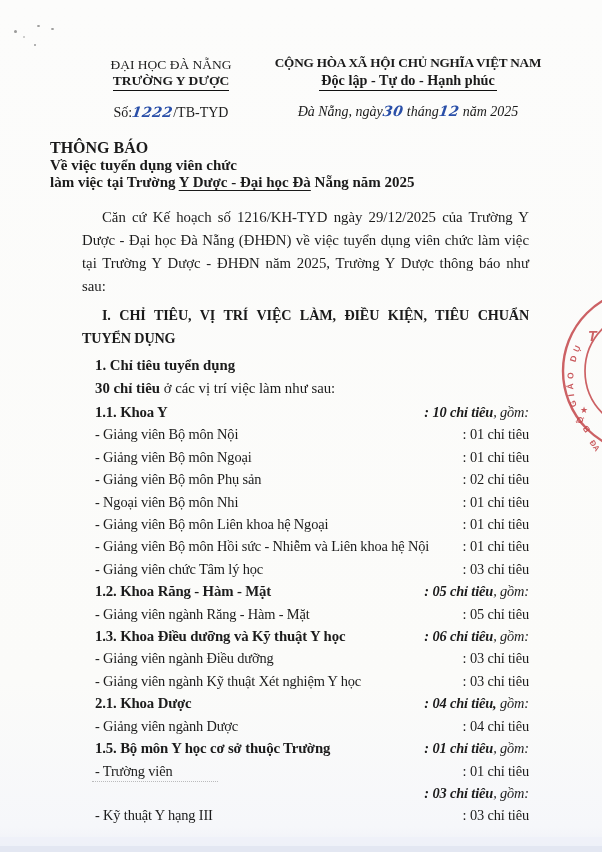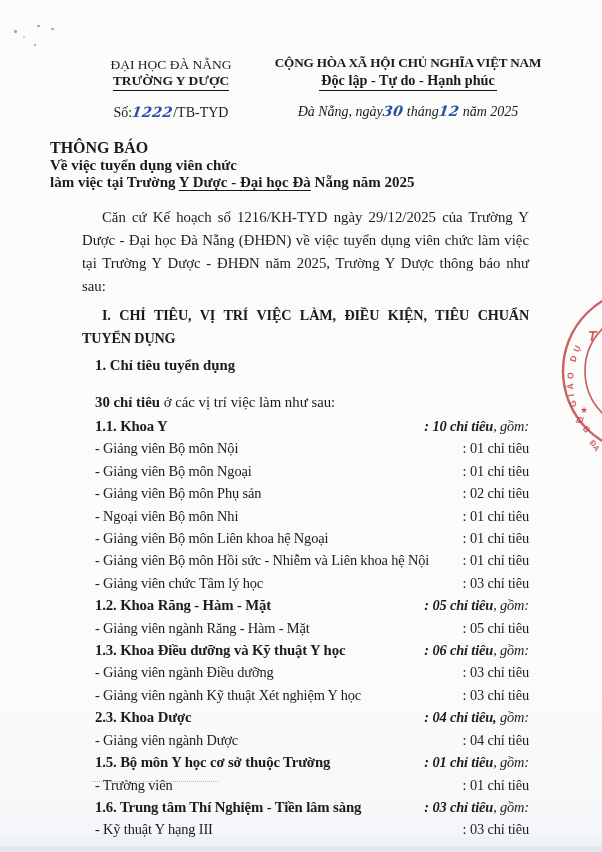--- a/index.html
+++ b/index.html
@@ -23,21 +23,21 @@
   .title{position:absolute; top:139px; left:50px; width:500px; text-align:left; font-weight:bold; line-height:17.5px;}
   .t1{font-size:16px;}
   .t2,.t3{font-size:15px;}
   .t3 .u{text-decoration:underline; text-underline-offset:3px;}
   
   .docbody{position:absolute; left:82px; top:206px; width:447px; font-size:14.8px;}
   .intro{margin:0; text-align:justify; text-indent:20px; line-height:23px;}
   .sec-heading{margin:6px 0 0; font-weight:bold; text-align:justify; text-indent:20px;
                line-height:23px; font-size:14.2px; letter-spacing:-0.15px;}
   .sub-heading{margin-top:4px; font-weight:bold; padding-left:13px; line-height:22px;}
-  .total-line{padding-left:13px; line-height:22px; margin-top:15px;}
+  .total-line{padding-left:13px; line-height:22px; margin-top:1px;}
   .b{font-weight:bold;}
   .rows{margin-top:2px;}
   .row{display:flex; justify-content:space-between; line-height:22.4px; padding-left:13px;
        white-space:nowrap; letter-spacing:-0.15px; font-size:14.4px;}
   .row .val{margin-left:auto; text-align:right;}
   .row.group .name{font-weight:bold; font-size:14.8px;font-family:Liberation Serif, serif;}
   .qb{font-weight:bold; font-style:italic;}
   .qr{font-style:italic;}
   
   .stamp{position:absolute; right:0; top:283px;}
@@ -133,39 +133,38 @@
       <div class="row">
           <span class="name">- Giảng viên ngành Điều dưỡng</span>
           <span class="val">: 03 chỉ tiêu</span>
         </div>
       <div class="row">
           <span class="name">- Giảng viên ngành Kỹ thuật Xét nghiệm Y học</span>
           <span class="val">: 03 chỉ tiêu</span>
         </div>
 
       <div class="row group">
-          <span class="name">2.3. Khoa Dược</span>
+          <span class="name">2.1. Khoa Dược</span>
           <span class="val"><span class="qb">: 04 chỉ tiêu,</span><span class="qr"> gồm:</span></span>
         </div>
       <div class="row">
           <span class="name">- Giảng viên ngành Dược</span>
           <span class="val">: 04 chỉ tiêu</span>
         </div>
 
       <div class="row group">
           <span class="name">1.5. Bộ môn Y học cơ sở thuộc Trường</span>
           <span class="val"><span class="qb">: 01 chỉ tiêu</span><span class="qr">, gồm:</span></span>
         </div>
       <div class="row">
           <span class="name">- Trường viên</span>
           <span class="val">: 01 chỉ tiêu</span>
         </div>
 
       <div class="row group">
-          <span class="name">1.6. Trung tâm Thí Nghiệm - Tiền lâm sàng</span>
           <span class="val"><span class="qb">: 03 chỉ tiêu</span><span class="qr">, gồm:</span></span>
         </div>
       <div class="row">
           <span class="name">- Kỹ thuật Y hạng III</span>
           <span class="val">: 03 chỉ tiêu</span>
         </div>
     </div>
   </div>
 
   <svg class="stamp" width="62" height="190" viewBox="0 0 62 190" aria-hidden="true">

